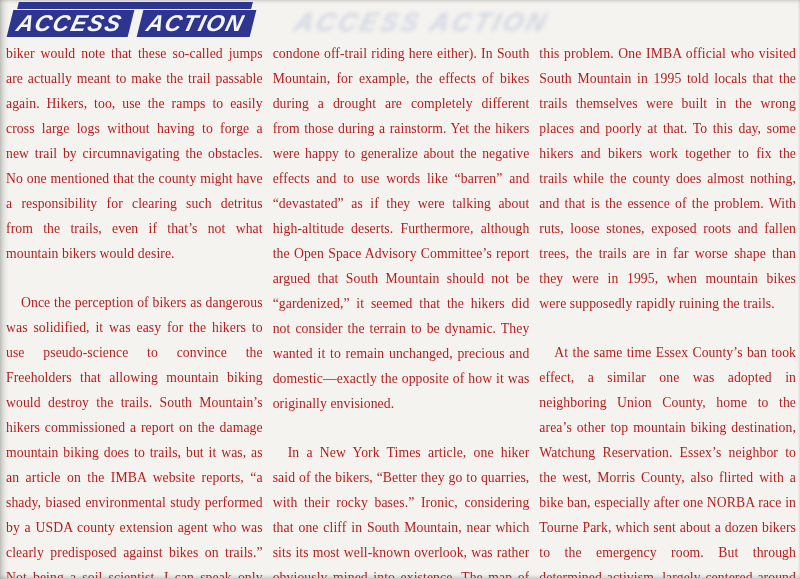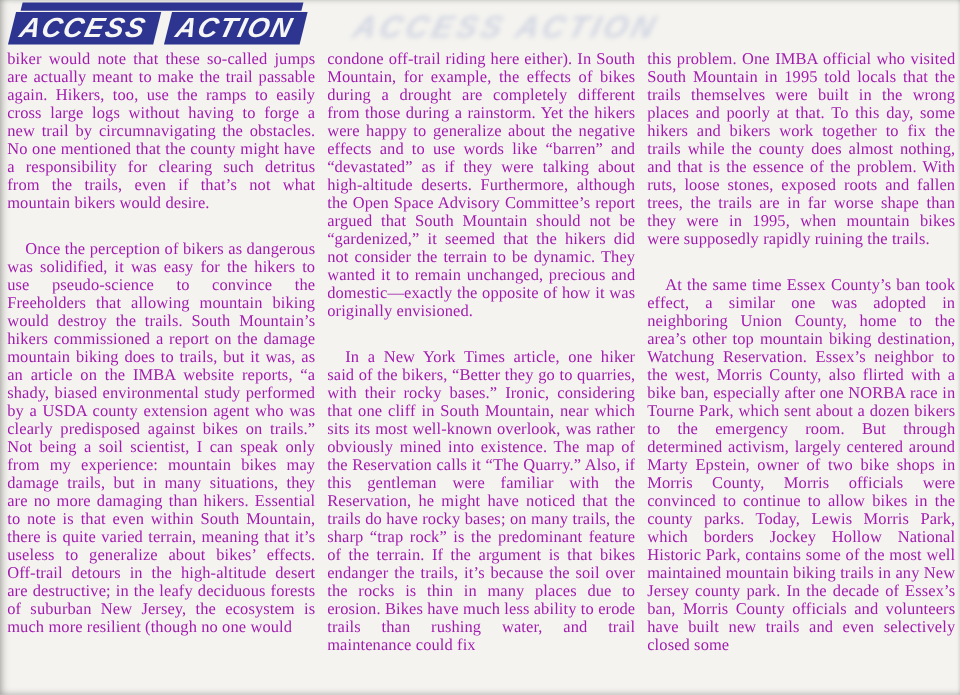--- a/index.html
+++ b/index.html
@@ -51,22 +51,22 @@
   
   .columns {
     position:absolute; top:41px; left:6px; right:4px; bottom:1px;
     display:flex; gap:10px;
     z-index:2;
   }
   .col {
     flex:1;
     text-align:justify;
     font-size:13.7px;
-    line-height:15px;
-    color:#a21caf;
+    line-height:25px;
+    color:#b91c1c;
     letter-spacing:.1px;
     overflow:hidden;
   }
   .col p { margin:0; }
   .col p.indent { text-indent:15px;margin-top:24px; }
   .ital { }
 </style>
 </head>
 <body>
 

